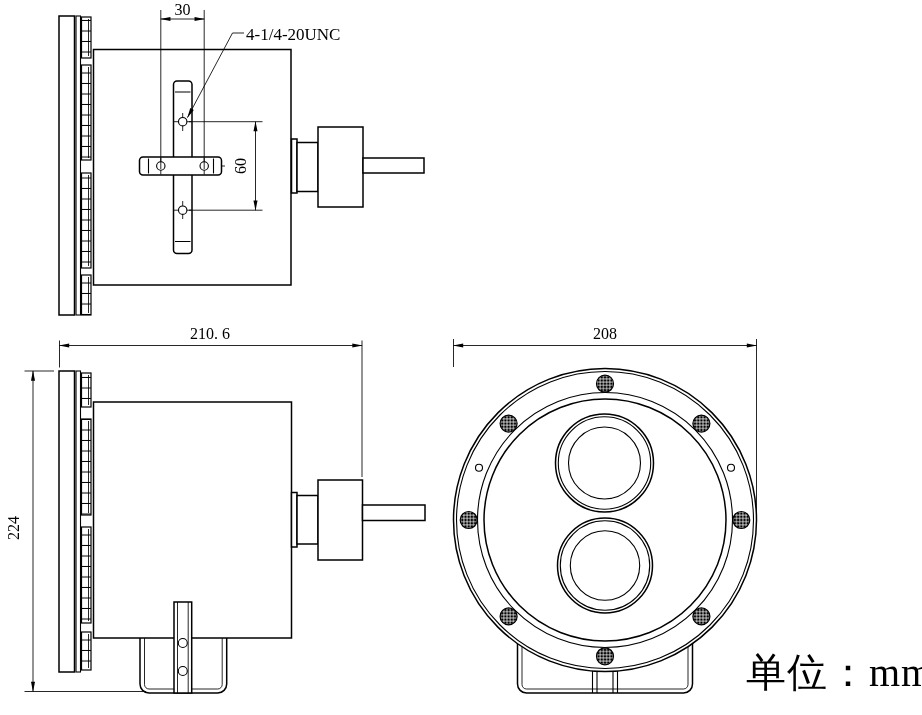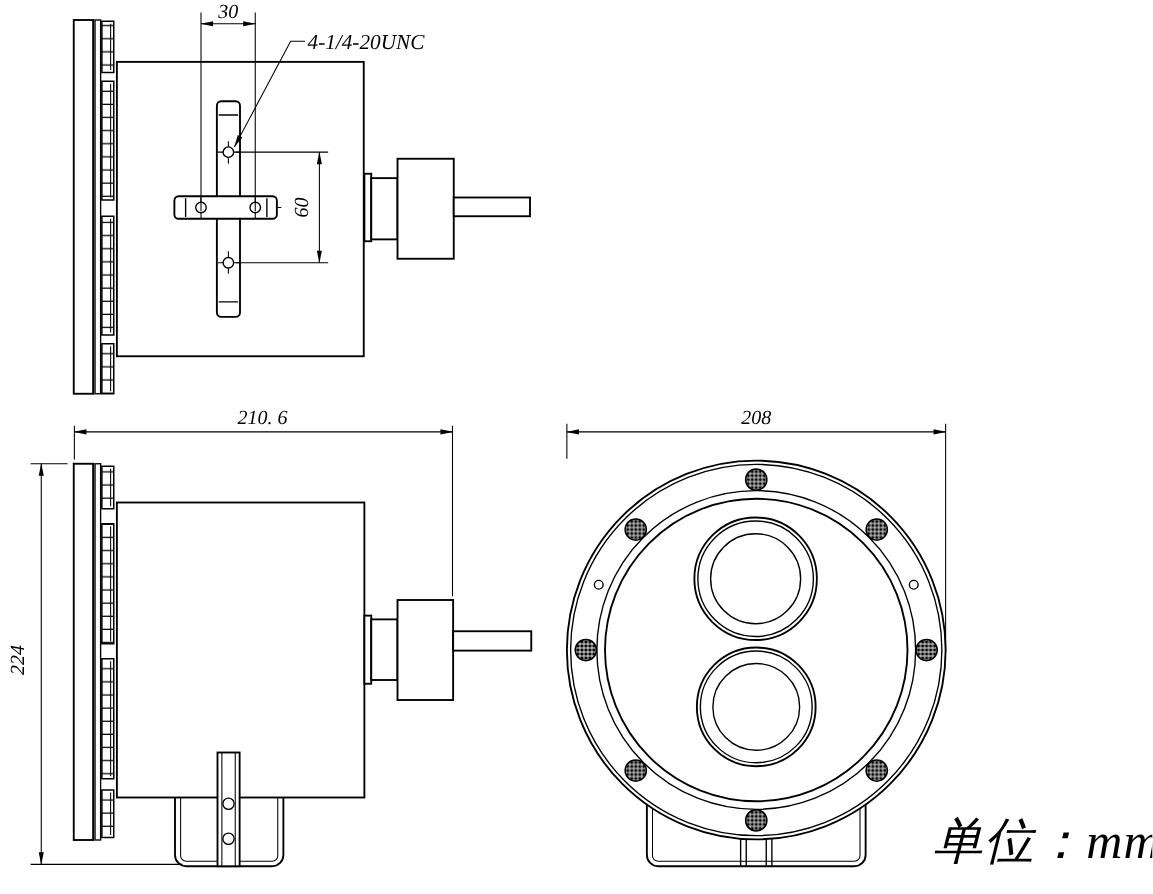--- a/index.html
+++ b/index.html
@@ -1,16 +1,16 @@
 <!DOCTYPE html>
 <html><head>
 <meta charset="utf-8">
 <style>
   html,body{margin:0;padding:0;background:#ffffff;}
-  .stage{position:relative;width:922px;height:715px;background:#ffffff;overflow:hidden;font-style:italic;}
+  .stage{position:relative;width:922px;height:715px;background:#ffffff;overflow:hidden;}
   svg{display:block;}
   
   .ol  {fill:none;stroke:#000;stroke-width:1.5;}
   .olf {fill:#fff;stroke:#000;stroke-width:1.5;}
   .ol2 {fill:none;stroke:#000;stroke-width:1.1;}
   .olf2{fill:#fff;stroke:#000;stroke-width:1.1;}
   .thin{fill:none;stroke:#000;stroke-width:0.85;}
   .fin {fill:url(#fins);stroke:#000;stroke-width:1.2;}
   .dimtxt{font-family:"Liberation Serif","DejaVu Serif",serif;font-size:16px;fill:#000;}
   .notetxt{font-family:"Liberation Serif","DejaVu Serif",serif;font-size:17px;fill:#000;}

